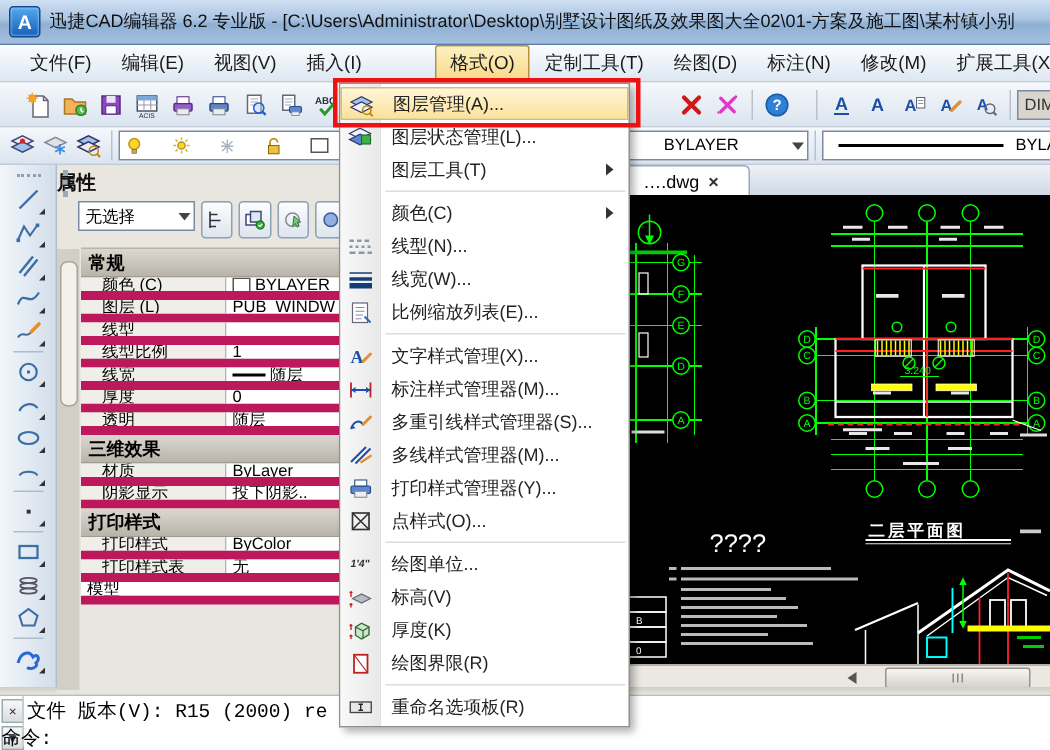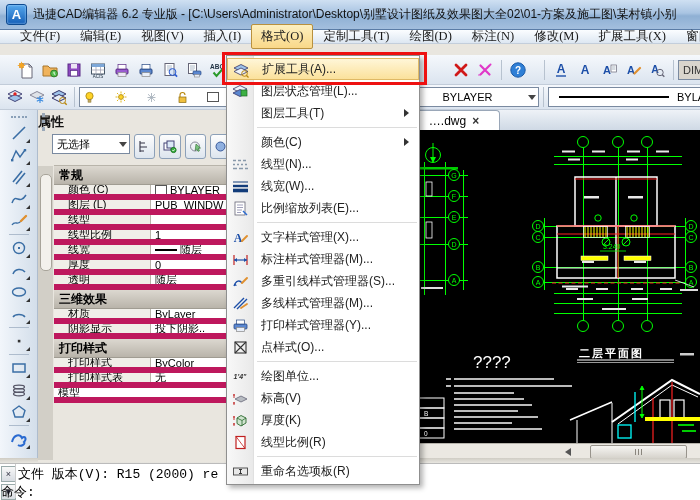--- a/index.html
+++ b/index.html
@@ -7,25 +7,25 @@
        -webkit-font-smoothing:antialiased;background:#e9e6df;}
   
   .titlebar{position:absolute;left:0;top:0;width:700px;height:30px;
     background:linear-gradient(#cfe0f2 0%,#a9c4e2 45%,#8fb0d4 55%,#a3bfde 100%);
     border-bottom:1px solid #5a7ca6;display:flex;align-items:center;padding-left:6px;box-sizing:border-box;}
   .appicon{width:19px;height:19px;border-radius:3px;background:linear-gradient(#55a7ec,#1660b8);
     color:#fff;font-weight:bold;font-size:13px;text-align:center;line-height:19px;margin-right:6px;
     border:1px solid #0d4a90;box-shadow:inset 0 0 2px #bfe0ff;}
   .titletext{font-size:12px;color:#111;white-space:nowrap;overflow:hidden;}
   
-  .menubar{position:absolute;left:0;top:30px;width:700px;height:14px;
+  .menubar{position:absolute;left:0;top:30px;width:700px;height:25px;
     background:linear-gradient(#fbfdff,#dde7f2);border-bottom:1px solid #c3cedb;
-    display:flex;align-items:center;padding-left:10px;box-sizing:border-box;font-family:Liberation Serif, serif;}
+    display:flex;align-items:center;padding-left:10px;box-sizing:border-box;}
   .mbitem{font-size:12.5px;color:#1a1a1a;padding:3px 9px;border:1px solid transparent;border-radius:2px;white-space:nowrap;}
-  .mbitem.active{background:linear-gradient(#fdf0c0,#f9d889);border:1px solid #b9913e;}
+  .mbitem.active{background:linear-gradient(#fdf0c0,#f9d889);border:1px solid #b9913e;margin-left:39px;}
   
   .toolbar{position:absolute;left:0;width:700px;background:linear-gradient(#f5f8fc,#dbe4ef);
     border-bottom:1px solid #c2ccd9;display:flex;align-items:center;box-sizing:border-box;}
   .tb1{top:55px;height:30px;padding-left:14px;}
   .tb2{top:85px;height:25px;padding-left:4px;}
   .tbtn{width:24px;height:24px;display:flex;align-items:center;justify-content:center;flex:0 0 auto;}
   .tb2 .tbtn{width:22px;height:22px;}
   .tsep{width:1px;height:20px;background:#b7c2cf;margin:0 4px;flex:0 0 auto;}
   .combo{height:20px;background:#fff;border:1px solid #7a8aa0;display:flex;align-items:center;
     font-size:11px;position:relative;box-sizing:border-box;padding-left:4px;flex:0 0 auto;}
@@ -795,21 +795,21 @@
   <div class="fmenu">
     <div class="mitem sel">
       <span class="mic">
           <svg width="17" height="15" viewBox="0 0 17 15">
             <path d="M1 5l7-3.5L15 5 8 8.5z" fill="#9fc3ea" stroke="#336" stroke-width=".8"></path>
             <path d="M1 8.5L8 5l7 3.5L8 12z" fill="#eef3f9" stroke="#336" stroke-width=".8"></path>
             <circle cx="11.5" cy="10.5" r="2.8" fill="none" stroke="#b8860b"></circle>
             <path d="M13.5 12.5l2 2" stroke="#b8860b" stroke-width="1.2"></path>
           </svg>
         </span>
-      <span>扩展工具(A)...</span>
+      <span>图层管理(A)...</span>
     </div>
     <div class="mitem">
       <span class="mic">
           <svg width="17" height="15" viewBox="0 0 17 15">
             <path d="M1 5l7-3.5L15 5 8 8.5z" fill="#eef3f9" stroke="#336" stroke-width=".8"></path>
             <path d="M1 9l7-3.5L15 9 8 12.5z" fill="#5b87d0" stroke="#336" stroke-width=".8"></path>
             <rect x="9" y="6" width="6" height="6" fill="#3cb043" stroke="#1d6a24" stroke-width=".7"></rect>
           </svg>
         </span>
       <span>图层状态管理(L)...</span>
@@ -940,21 +940,21 @@
         </span>
       <span>厚度(K)</span>
     </div>
     <div class="mitem">
       <span class="mic">
           <svg width="17" height="15" viewBox="0 0 17 15">
             <rect x="4" y="1.5" width="9" height="12" fill="#fff" stroke="#c02020" stroke-width="1.2"></rect>
             <path d="M4 1.5l9 12" stroke="#c02020" stroke-width=".8"></path>
           </svg>
         </span>
-      <span>线型比例(R)</span>
+      <span>绘图界限(R)</span>
     </div>
     <div class="msep"></div>
     <div class="mitem">
       <span class="mic">
           <svg width="17" height="15" viewBox="0 0 17 15">
             <rect x="1.5" y="4" width="14" height="7" fill="#e8e8e8" stroke="#444" stroke-width=".9"></rect>
             <path d="M8.5 5.5v4M7 5.5h3M7 9.5h3" stroke="#222" stroke-width=".9"></path>
           </svg>
         </span>
       <span>重命名选项板(R)</span>

